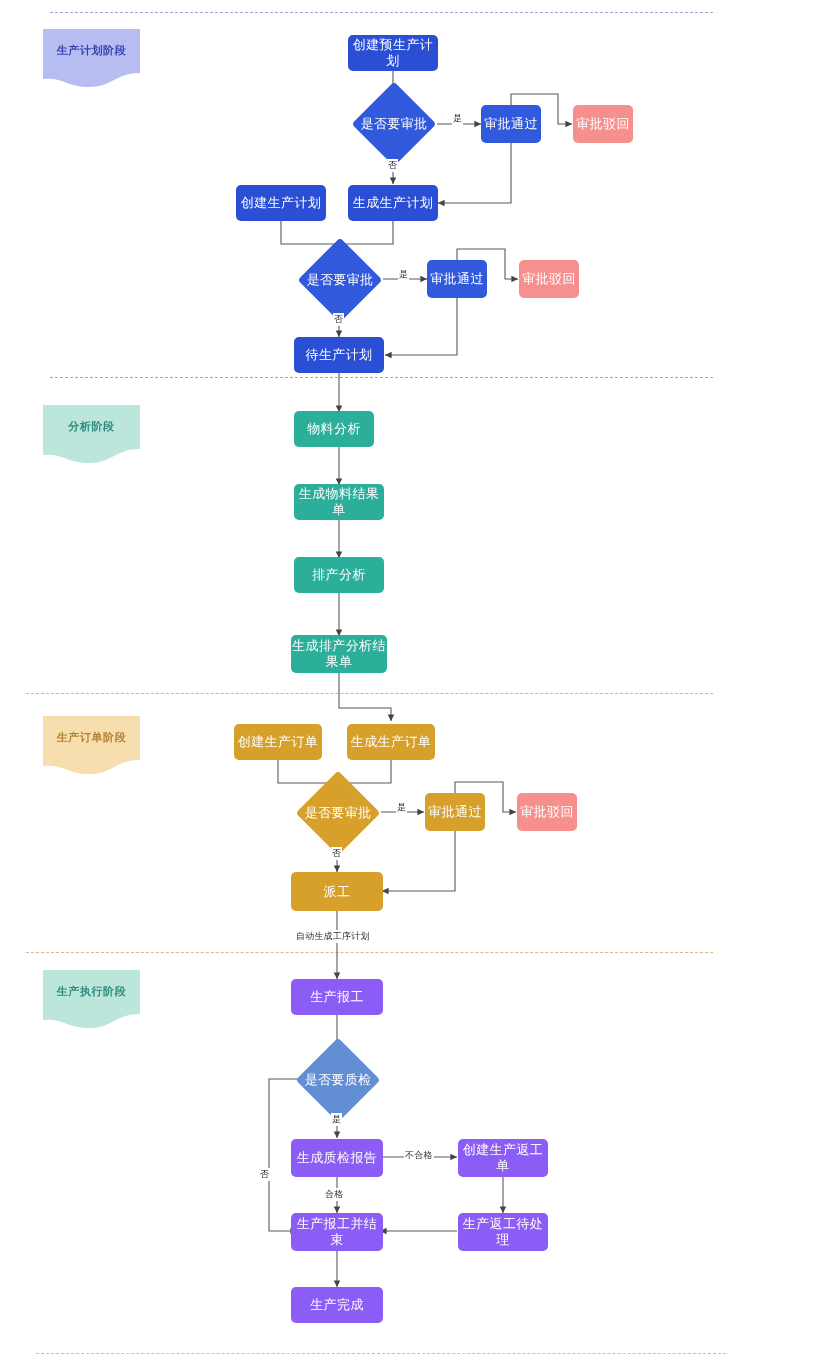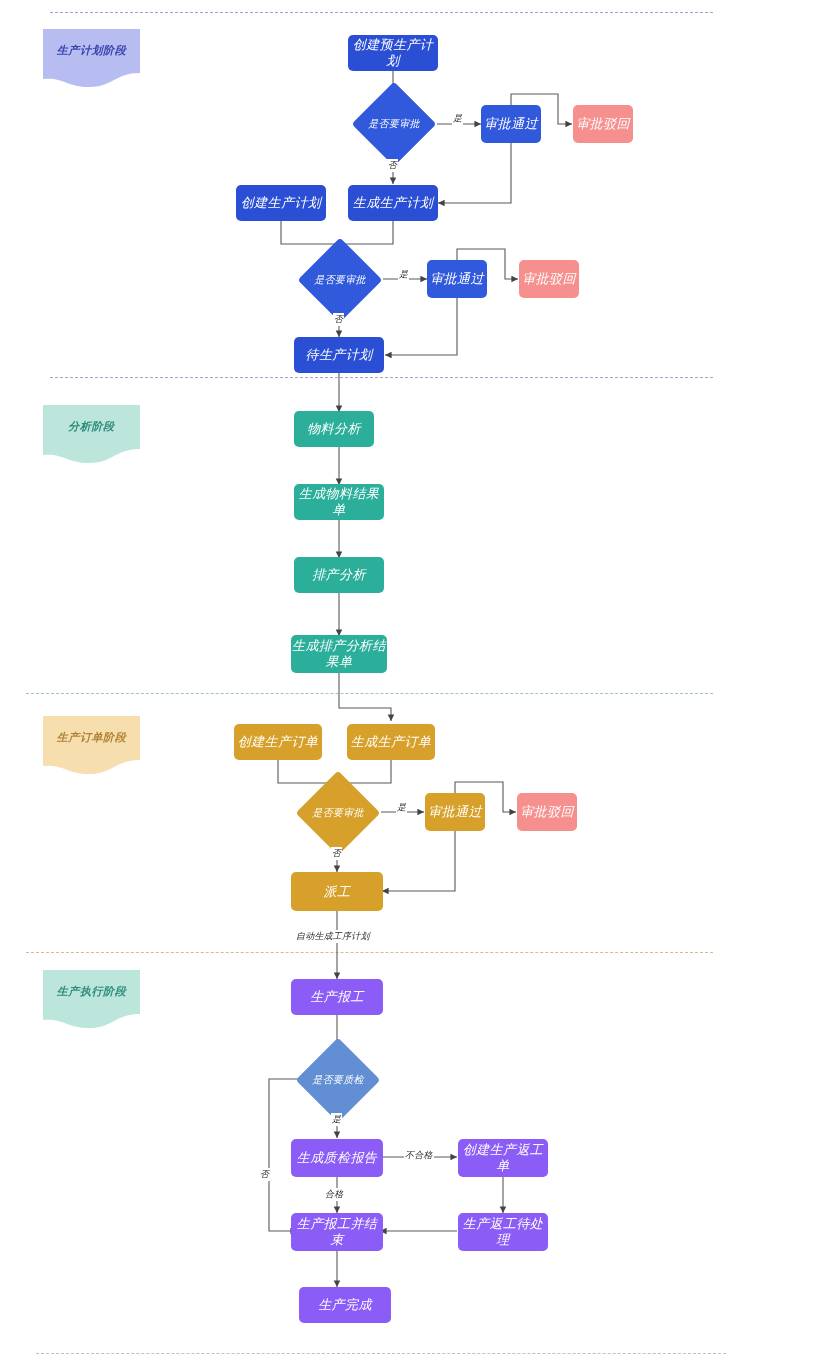--- a/index.html
+++ b/index.html
@@ -1,32 +1,32 @@
 <!DOCTYPE html>
 <html><head>
 <meta charset="utf-8">
 <style>
   html,body{margin:0;padding:0;background:#ffffff;}
   body{font-family:"Liberation Sans","DejaVu Sans",sans-serif;}
-  #canvas{position:relative;width:826px;height:1366px;background:#fff;overflow:hidden;font-style:italic;}
+  #canvas{position:relative;width:826px;height:1366px;background:#fff;overflow:hidden;}
   svg#wires{position:absolute;left:0;top:0;width:826px;height:1366px;pointer-events:none;}
 
   .node{position:absolute;display:flex;align-items:center;justify-content:center;
         text-align:center;color:#fff;font-size:13px;line-height:1.2;
         border-radius:5px;box-sizing:border-box;letter-spacing:.4px;}
   .node.blue{background:#2B4FD4;}
   .node.blue2{background:#3159DC;}
   .node.pink{background:#F5908E;}
   .node.teal{background:#2BAF9B;}
   .node.gold{background:#D6A02A;}
   .node.lblue{background:#8b5cf6;}
   .dwrap{position:absolute;display:flex;align-items:center;justify-content:center;}
   .dwrap .dbg{position:absolute;left:50%;top:50%;width:60px;height:60px;
       margin-left:-30px;margin-top:-30px;transform:rotate(45deg);border-radius:4px;}
-  .dwrap .dtxt{position:relative;z-index:2;color:#fff;font-size:10px;white-space:nowrap;letter-spacing:.3px;}
+  .dwrap .dtxt{position:relative;z-index:2;color:#fff;font-size:13px;white-space:nowrap;letter-spacing:.3px;}
   .dwrap.blue .dbg{background:#3159DC;}
   .dwrap.gold .dbg{background:#D6A02A;}
   .dwrap.lblue .dbg{background:#628FD4;}
 
   .banner{position:absolute;width:97px;height:58px;}
   .banner svg{position:absolute;left:0;top:0;}
   .banner .btxt{position:absolute;left:0;top:14px;width:97px;text-align:center;
       font-size:11px;font-weight:bold;letter-spacing:.6px;}
   .banner.b1 .btxt{color:#3A44B0;}
   .banner.b2 .btxt{color:#2E8C7D;}
@@ -249,21 +249,21 @@
   </div>
 
   <div class="node lblue" style="left:291px;top:1213px;width:92px;height:38px;">
     <span>生产报工并结束</span>
   </div>
 
   <div class="node lblue" style="left:458px;top:1213px;width:90px;height:38px;">
     <span>生产返工待处理</span>
   </div>
 
-  <div class="node lblue" style="left:291px;top:1287px;width:92px;height:36px;margin-left:8px;">
+  <div class="node lblue" style="left:291px;top:1287px;width:92px;height:36px;">
     <span>生产完成</span>
   </div>
 
   <div class="elabel" style="left:452px;top:112px;">是</div>
   <div class="elabel" style="left:387px;top:159px;">否</div>
   <div class="elabel" style="left:398px;top:268px;">是</div>
   <div class="elabel" style="left:333px;top:313px;">否</div>
   <div class="elabel" style="left:396px;top:801px;">是</div>
   <div class="elabel" style="left:331px;top:847px;">否</div>
   <div class="elabel" style="left:295px;top:930px;">自动生成工序计划</div>

